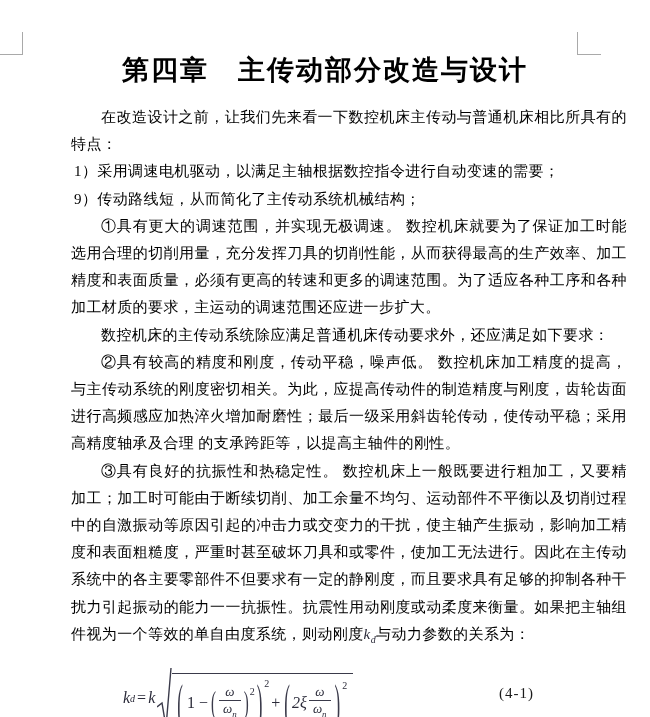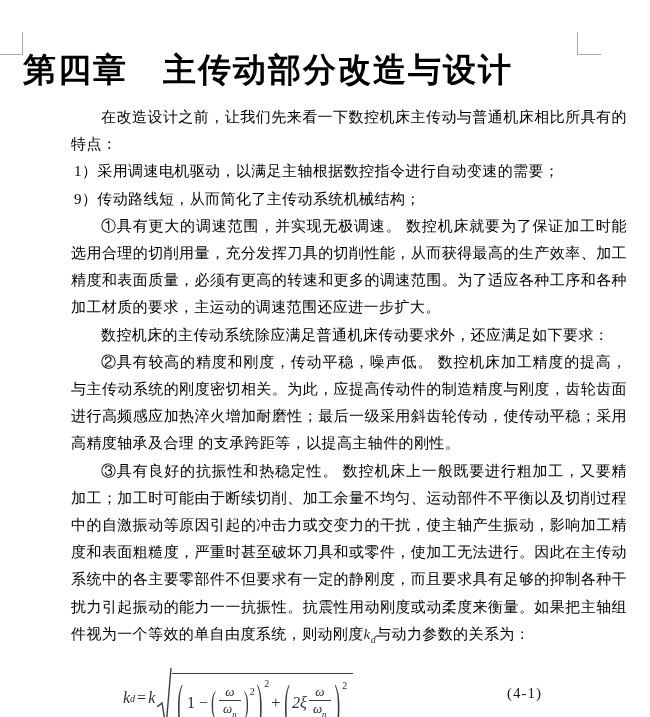--- a/index.html
+++ b/index.html
@@ -18,24 +18,24 @@
   .crop-left  { left: 0; width: 23px; border-right: 1px solid #a9a9a9; border-bottom: 1px solid #a9a9a9; }
   .crop-right { left: 577px; width: 24px; border-left: 1px solid #a9a9a9; border-bottom: 1px solid #a9a9a9; }
 
   .content {
     position: absolute;
     left: 23px; top: 0;
     width: 604px;
     padding-top: 52px;
   }
   .title {
-    font-size: 33px;
+    font-size: 27px;
     line-height: 36px;
     font-weight: bold;
-    text-align: left;
+    text-align: center;
     letter-spacing: 2px;
     color: #000000;
     margin-bottom: 16px;
     font-family: "Liberation Sans", "DejaVu Sans", sans-serif;
   }
   p.body {
     font-size: 15px;
     line-height: 27.2px;
     text-align: justify;
     letter-spacing: 0.4px;
@@ -95,21 +95,21 @@
   }
   .frac .num { padding: 0 4px 1px 4px; line-height: 14px; }
   .frac .den { border-top: 1px solid #3a3a4a; padding: 1px 4px 0 4px; line-height: 14px; }
   .frac .sub { font-size: 9px; }
   .exp { font-size: 10px; font-style: normal; position: relative; }
   .exp-inner { top: -12px; }
   .exp-outer { top: -20px; }
   .exp-term2 { top: -18px; }
   .eqnum {
     position: absolute;
-    right: 85px;
+    right: 93px;
     top: 22px;
     font-size: 15px;
     letter-spacing: 1px;
     color: #1a1a1a;
     font-family: "Liberation Serif", "DejaVu Serif", serif;
   }
 </style>
 </head>
 <body>
 

